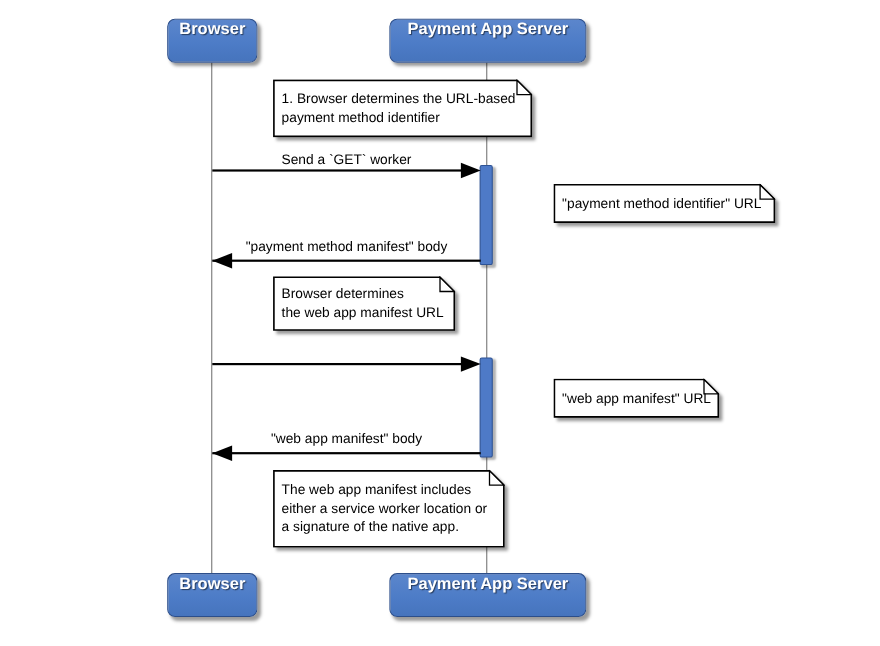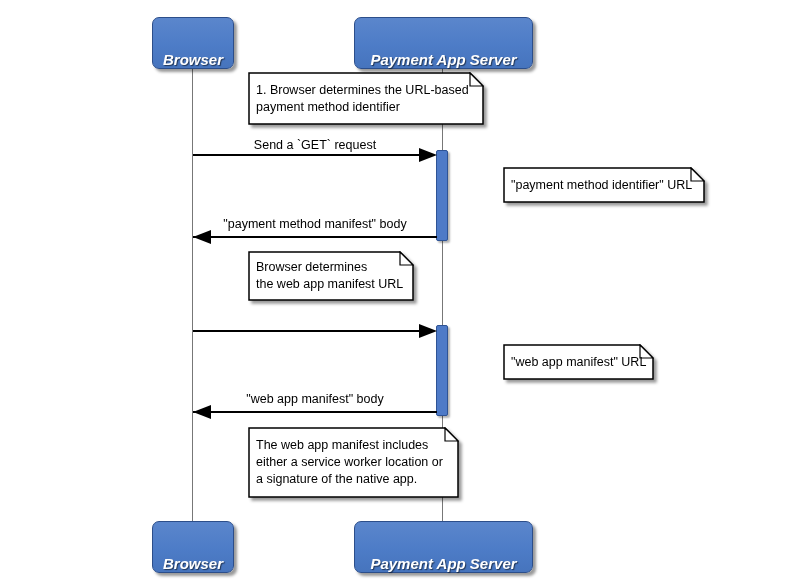--- a/index.html
+++ b/index.html
@@ -37,31 +37,30 @@
     width: 12px;
     box-sizing: border-box;
     background: var(--activation-fill);
     border: 1px solid var(--activation-border);
     border-radius: 2px;
     box-shadow: 2px 2px 2px rgba(0,0,0,0.3);
     z-index: 2;
   }
   .participant {
     position: absolute;
-    height: 52px;
+    height: 40px;
     box-sizing: border-box;
     background: linear-gradient(180deg, #5b86cc 0%, var(--participant-fill) 55%, #4674bd 100%);
     border: 1.5px solid var(--participant-border);
     border-radius: 7px;
     box-shadow: 3px 3px 3px rgba(0,0,0,0.4);
     display: flex;
-    align-items: flex-end;
+    align-items: flex-start;
     justify-content: center;
     z-index: 5;
-    font-style: italic;
   }
   .participant span {
     color: var(--participant-text);
     font-size: 15px;
     font-weight: bold;
     text-shadow: 1px 1px 1px rgba(0,0,0,0.55);
     white-space: nowrap;
   }
   .msg-line {
     position: absolute;
@@ -136,21 +135,21 @@
 
   <div class="note" style="left:200px; top:72px; width:236px; height:53px;">
     <svg width="236" height="53" viewBox="0 0 236 53">
       <polygon class="note-shape-outline" points="1,1 222,1 235,14 235,52 1,52"></polygon>
       <polygon class="note-shape-fold" points="222,1 235,14 222,14"></polygon>
     </svg>
     <div class="note-text">1. Browser determines the URL-based
 payment method identifier</div>
   </div>
 
-  <div class="msg-label" style="top:138px;">Send a `GET` request</div>
+  <div class="msg-label" style="top:138px;">Send a `GET` worker</div>
   <div class="msg-line" style="left:193px; top:154px; width:230px;"></div>
   <div class="msg-head right" style="left:419px; top:148px;"></div>
 
   <div class="note" style="left:455px; top:167px; width:202px; height:36px;">
     <svg width="202" height="36" viewBox="0 0 202 36">
       <polygon class="note-shape-outline" points="1,1 188,1 201,14 201,35 1,35"></polygon>
       <polygon class="note-shape-fold" points="188,1 201,14 188,14"></polygon>
     </svg>
     <div class="note-text">"payment method identifier" URL</div>
   </div>

